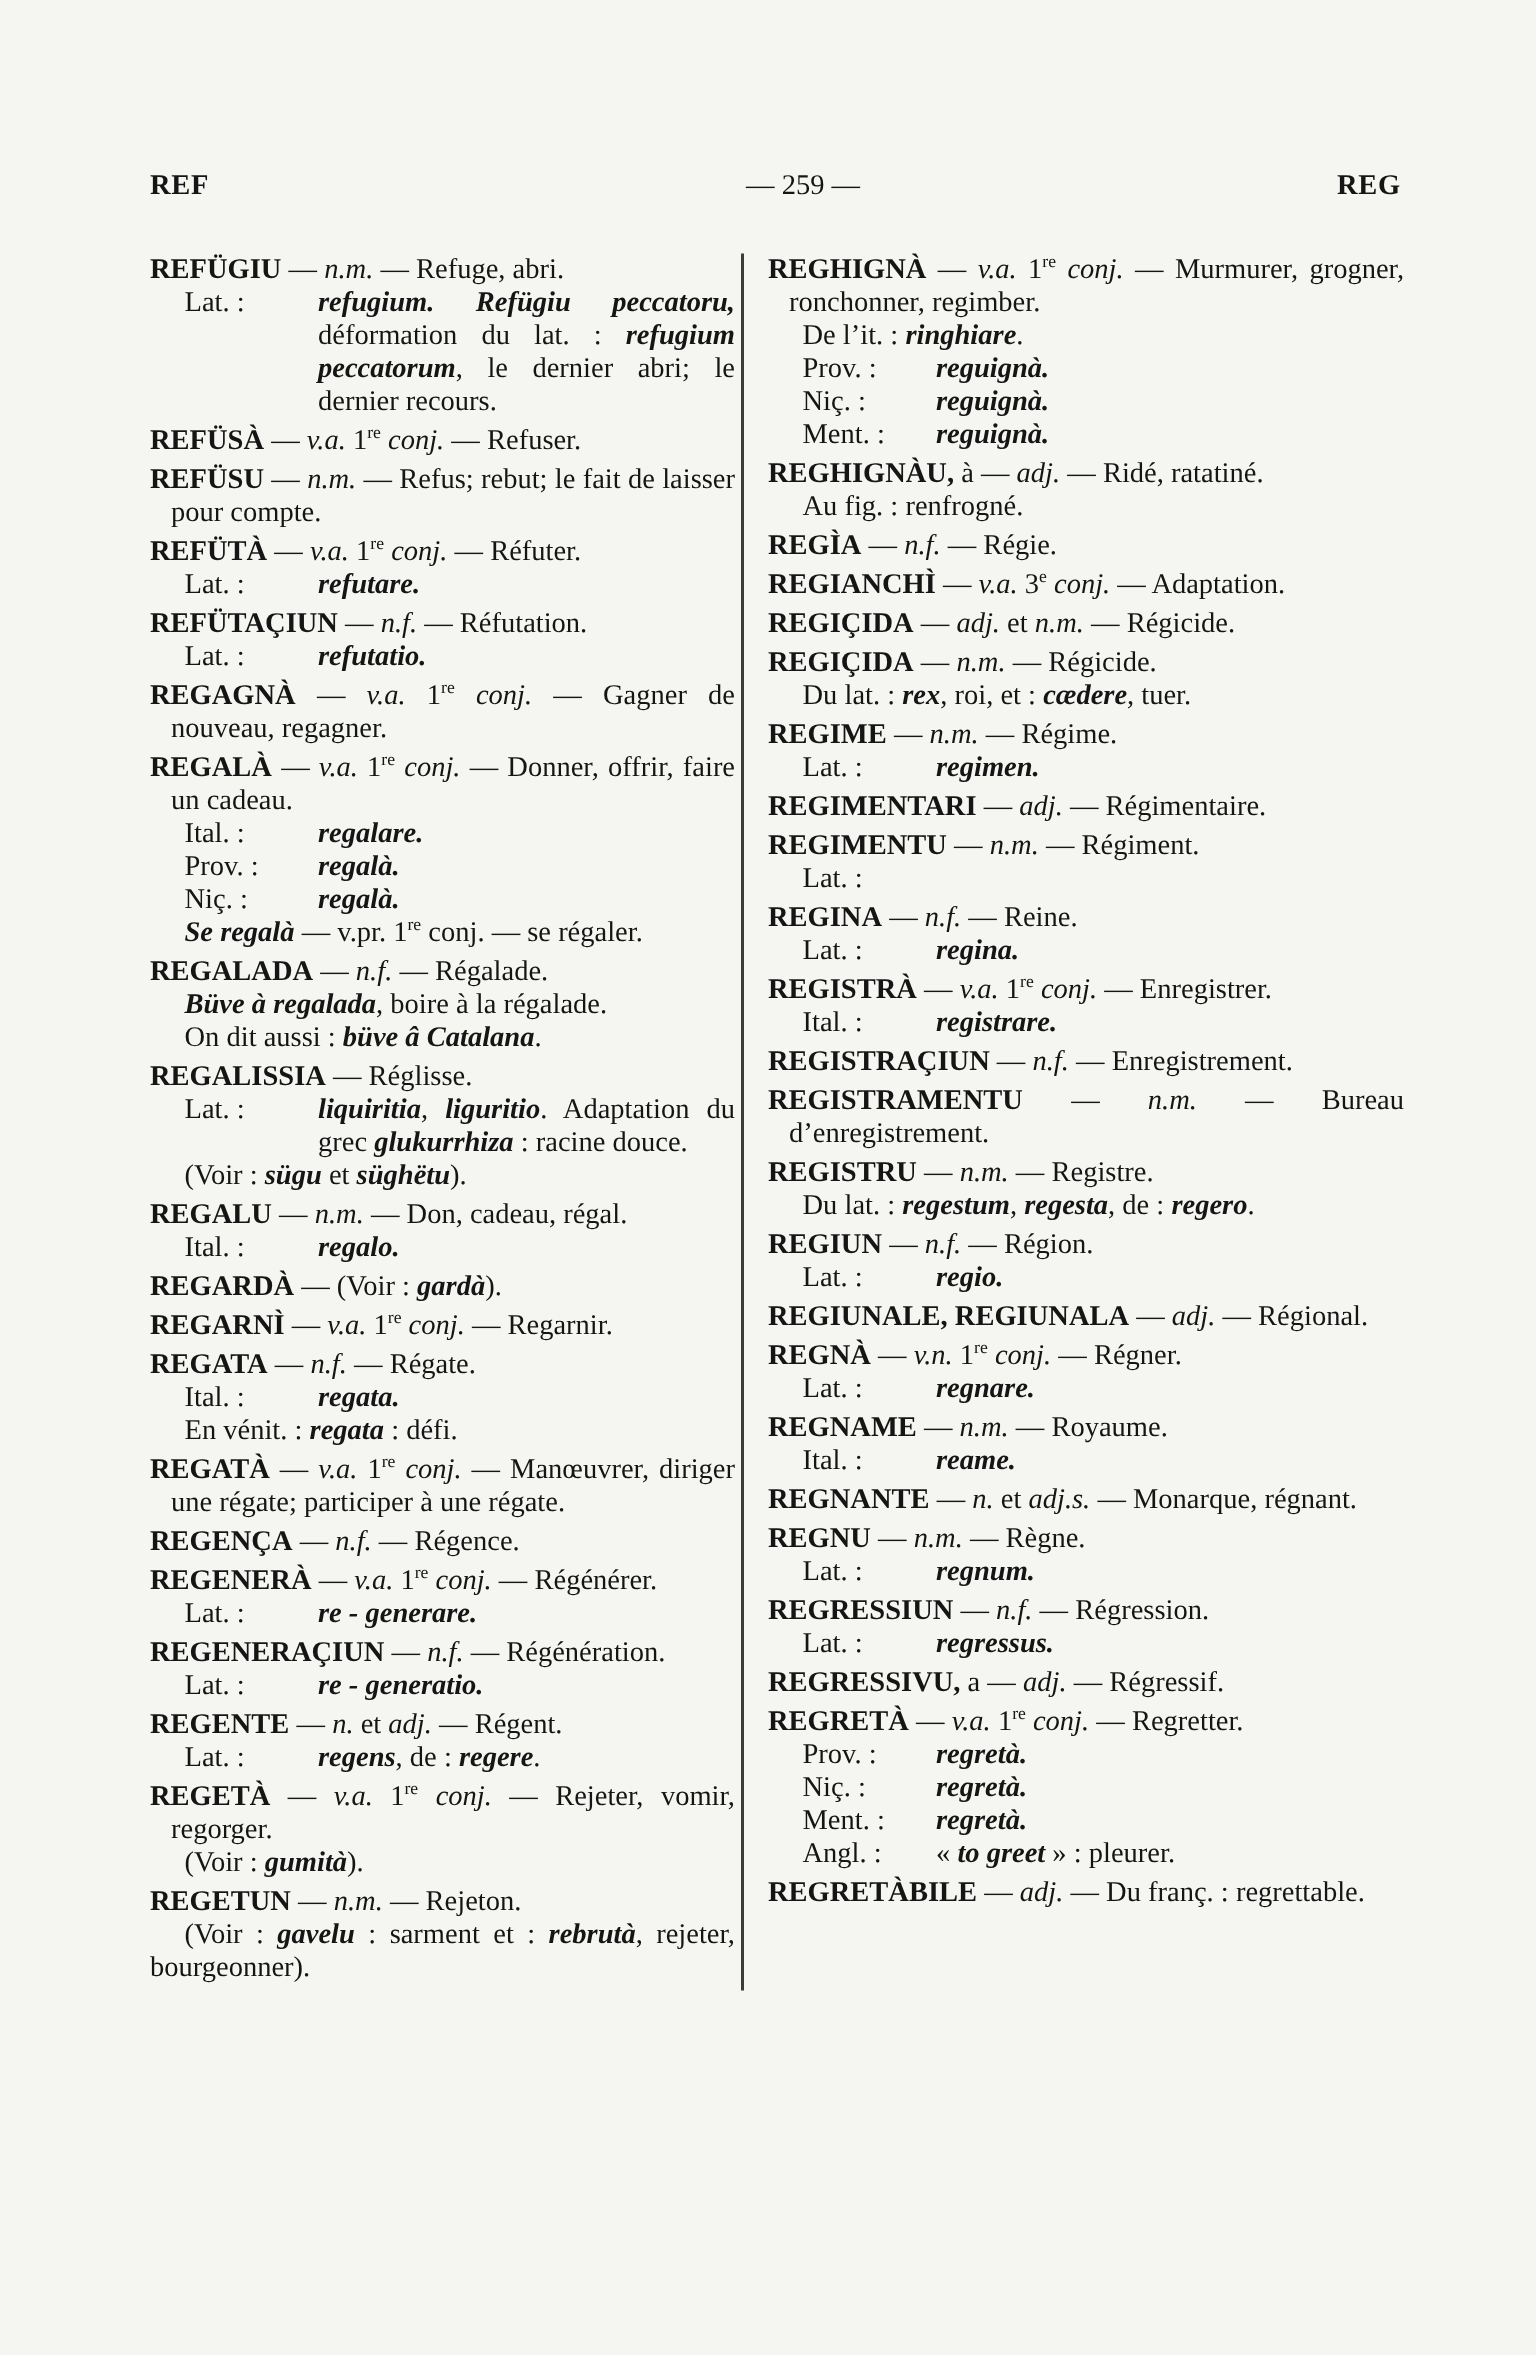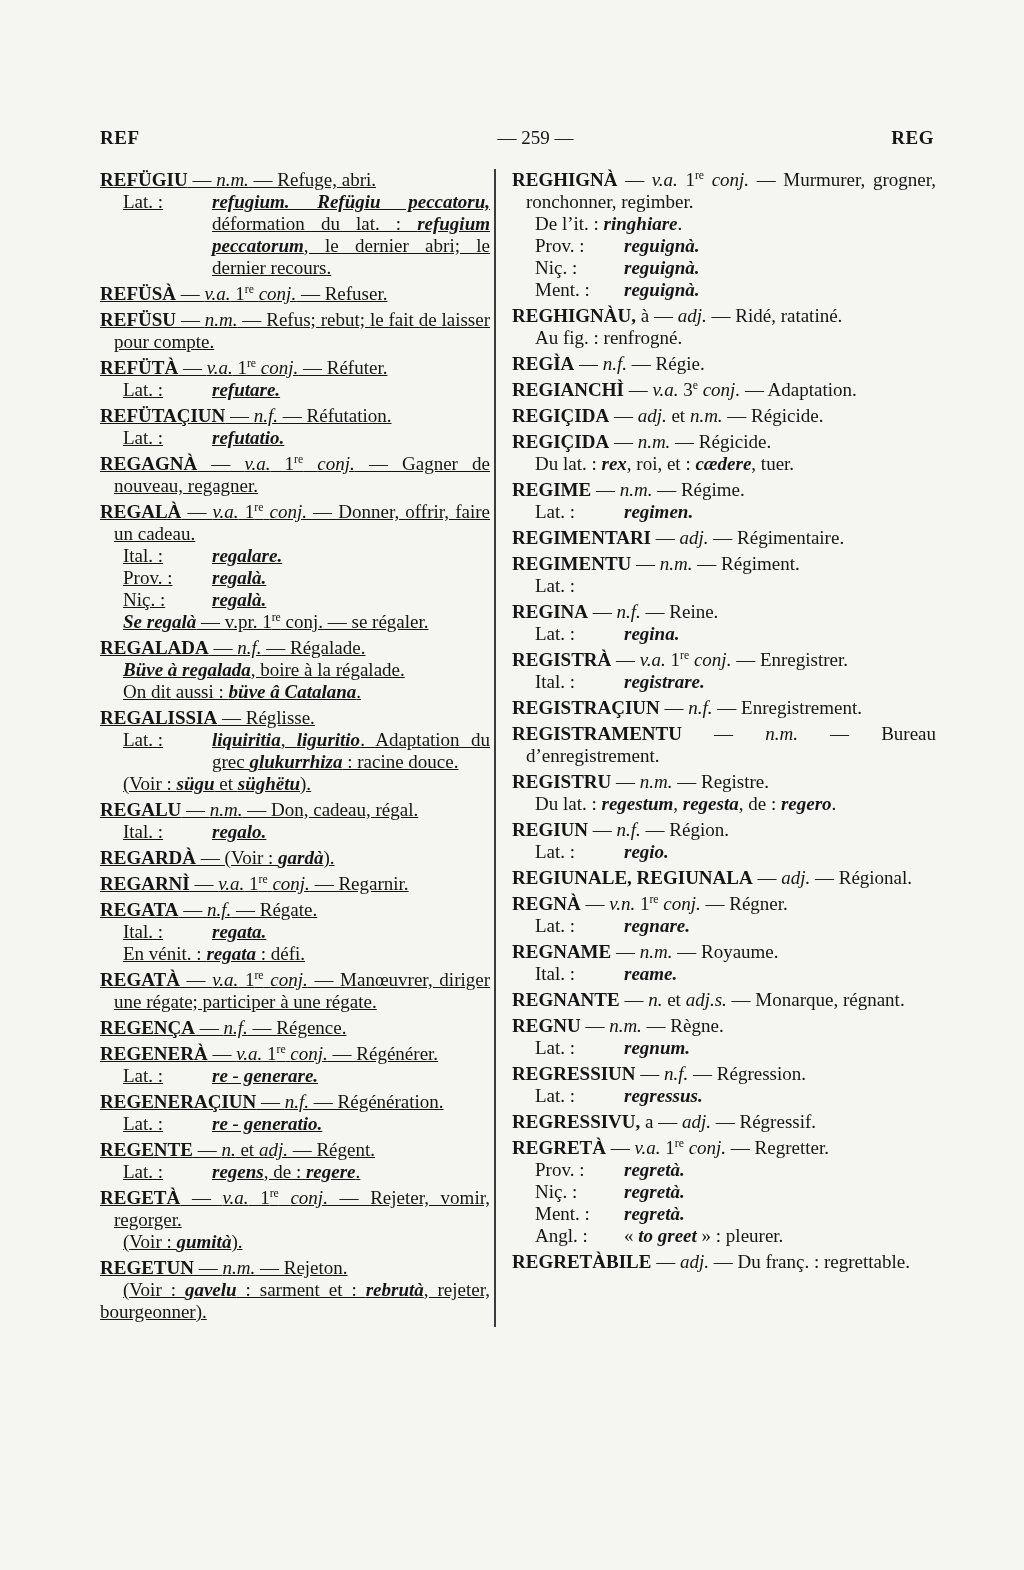--- a/index.html
+++ b/index.html
@@ -5,32 +5,32 @@
   * { margin:0; padding:0; box-sizing:border-box; }
   html,body { width:1024px; height:1570px; }
   body {
     background:#f5f5f2;
     font-family:"Liberation Serif", serif;
     color:#151515;
     overflow:hidden;
   }
   .page { position:relative; width:1024px; height:1570px; }
   .running-header {
-    position:absolute; top:127px; left:100px; width:834px;
+    position:absolute; top:113px; left:100px; width:834px;
     display:flex; justify-content:space-between; align-items:baseline;
     font-size:19px;
   }
   .rh-side { font-weight:bold; letter-spacing:.5px; }
   .rh-center { font-weight:normal;margin-left:40px; }
   .columns {
     position:absolute; top:169px; left:100px; width:836px;
     display:flex; align-items:stretch;
   }
   .col { font-size:19px; line-height:22px; }
-  .col-left  { width:390px;text-decoration:underline; }
+  .col-left  { width:390px; }
   .divider   { width:2px; background:#3c3c3c; margin-left:4px; }
   .col-right { width:424px; margin-left:16px; }
   .entry { margin-bottom:4px; }
   .ln-main { text-align:justify; padding-left:14px; text-indent:-14px; }
   .ln-ind  { text-align:justify; text-indent:23px; }
   .ln-tab  { display:flex; padding-left:23px; }
   .ln-tab .lbl { flex:0 0 89px; }
   .ln-tab .val { flex:1 1 auto; text-align:justify; }
   .b  { font-weight:bold; }
   .i  { font-style:italic; }

